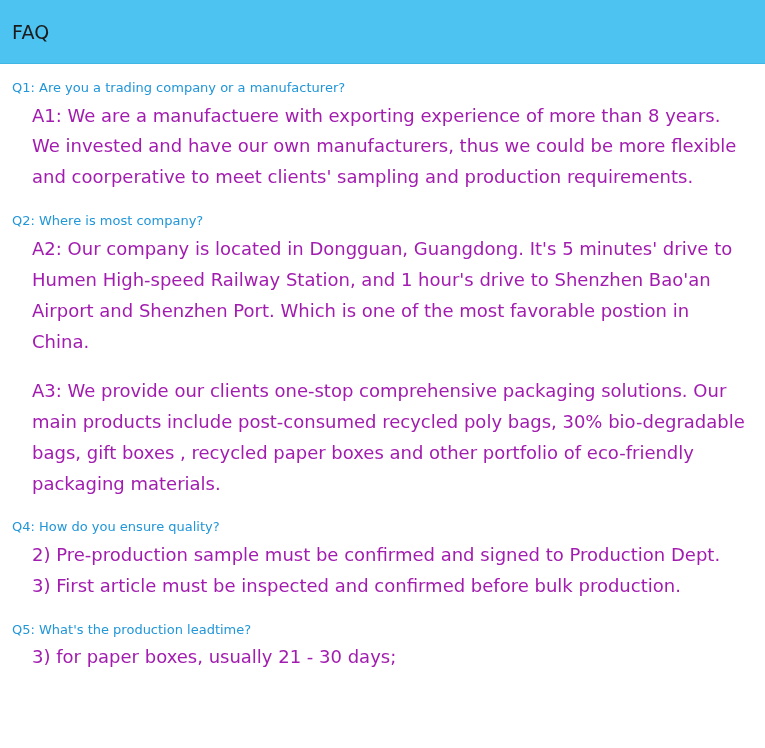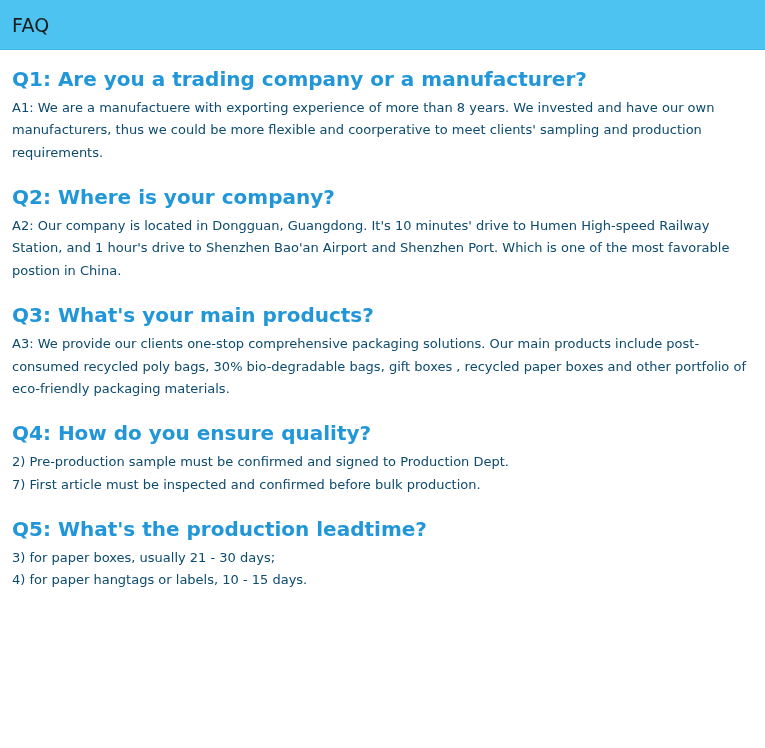--- a/index.html
+++ b/index.html
@@ -15,21 +15,21 @@
     overflow: hidden;
   }
   .page {
     width: 765px;
     height: 748px;
     position: relative;
     box-sizing: border-box;
   }
   .faq-header {
     background: #4cc3f0;
-    height: 50px;
+    height: 64px;
     display: flex;
     align-items: center;
     padding-left: 12px;
     box-sizing: border-box;
     border-bottom: 1px solid #3fb6e4;
   }
   .faq-header-title {
     font-size: 19px;
     color: #1b1b1b;
     font-family: "DejaVu Sans", sans-serif;
@@ -37,29 +37,30 @@
   }
   .faq-body {
     padding: 14px 16px 0 12px;
     box-sizing: border-box;
   }
   .faq-item {
     margin-bottom: 18px;
   }
   .faq-q {
     color: #2196d8;
-    font-size: 20px;
-    font-weight: bold;
+    font-size: 13px;
+    font-weight: normal;
     line-height: 1.5;
     margin-bottom: 3px;
   }
   .faq-a {
-    color: #0c4a6e;
-    font-size: 13px;
+    color: #a21caf;
+    font-size: 18px;
     line-height: 1.72;
+    margin-left: 20px;
   }
   .faq-a .line {
     display: block;
   }
 </style>
 </head>
 <body>
 
 <div class="page">
 
@@ -70,43 +71,41 @@
   <div class="faq-body">
 
     <div class="faq-item">
       <div class="faq-q">Q1: Are you a trading company or a manufacturer?</div>
       <div class="faq-a">
         <span class="line">A1: We are a manufactuere with exporting experience of more than 8 years. We invested and have our own manufacturers, thus we could be more flexible and coorperative to meet clients' sampling and production requirements.</span>
       </div>
     </div>
 
     <div class="faq-item">
-      <div class="faq-q">Q2: Where is your company?</div>
+      <div class="faq-q">Q2: Where is most company?</div>
       <div class="faq-a">
-        <span class="line">A2: Our company is located in Dongguan, Guangdong. It's 10 minutes' drive to Humen High-speed Railway Station, and 1 hour's drive to Shenzhen Bao'an Airport and Shenzhen Port. Which is one of the most favorable postion in China.</span>
+        <span class="line">A2: Our company is located in Dongguan, Guangdong. It's 5 minutes' drive to Humen High-speed Railway Station, and 1 hour's drive to Shenzhen Bao'an Airport and Shenzhen Port. Which is one of the most favorable postion in China.</span>
       </div>
     </div>
 
     <div class="faq-item">
-      <div class="faq-q">Q3: What's your main products?</div>
       <div class="faq-a">
         <span class="line">A3: We provide our clients one-stop comprehensive packaging solutions. Our main products include post-consumed recycled poly bags, 30% bio-degradable bags, gift boxes , recycled paper boxes and other portfolio of eco-friendly packaging materials.</span>
       </div>
     </div>
 
     <div class="faq-item">
       <div class="faq-q">Q4: How do you ensure quality?</div>
       <div class="faq-a">
         <span class="line">2) Pre-production sample must be confirmed and signed to Production Dept.</span>
-        <span class="line">7) First article must be inspected and confirmed before bulk production.</span>
+        <span class="line">3) First article must be inspected and confirmed before bulk production.</span>
       </div>
     </div>
 
     <div class="faq-item">
       <div class="faq-q">Q5: What's the production leadtime?</div>
       <div class="faq-a">
         <span class="line">3) for paper boxes, usually 21 - 30 days;</span>
-        <span class="line">4) for paper hangtags or labels, 10 - 15 days.</span>
       </div>
     </div>
 
   </div>
 </div>
 
 </body></html>

